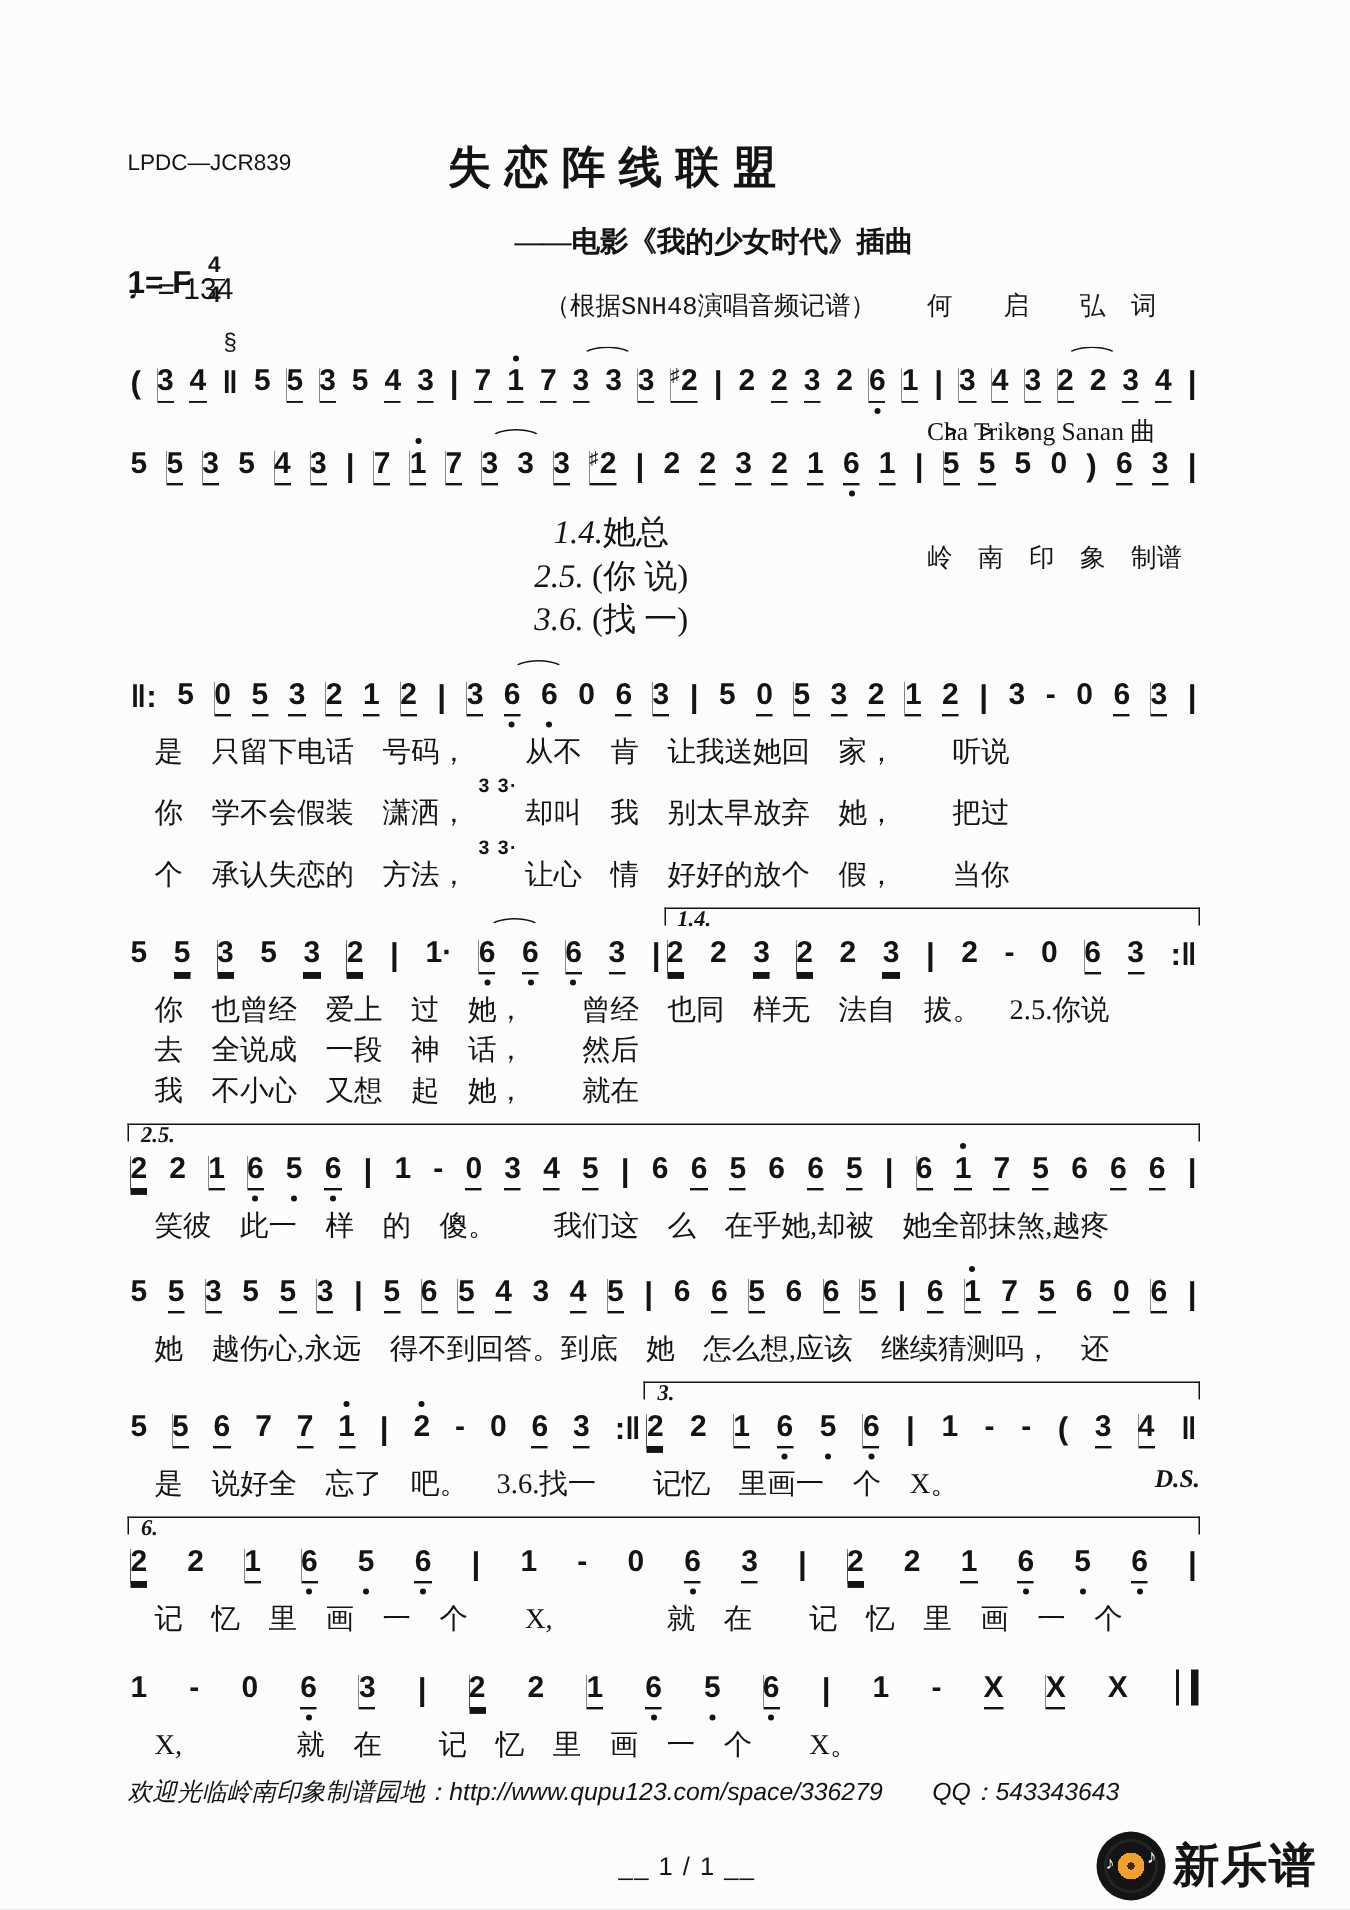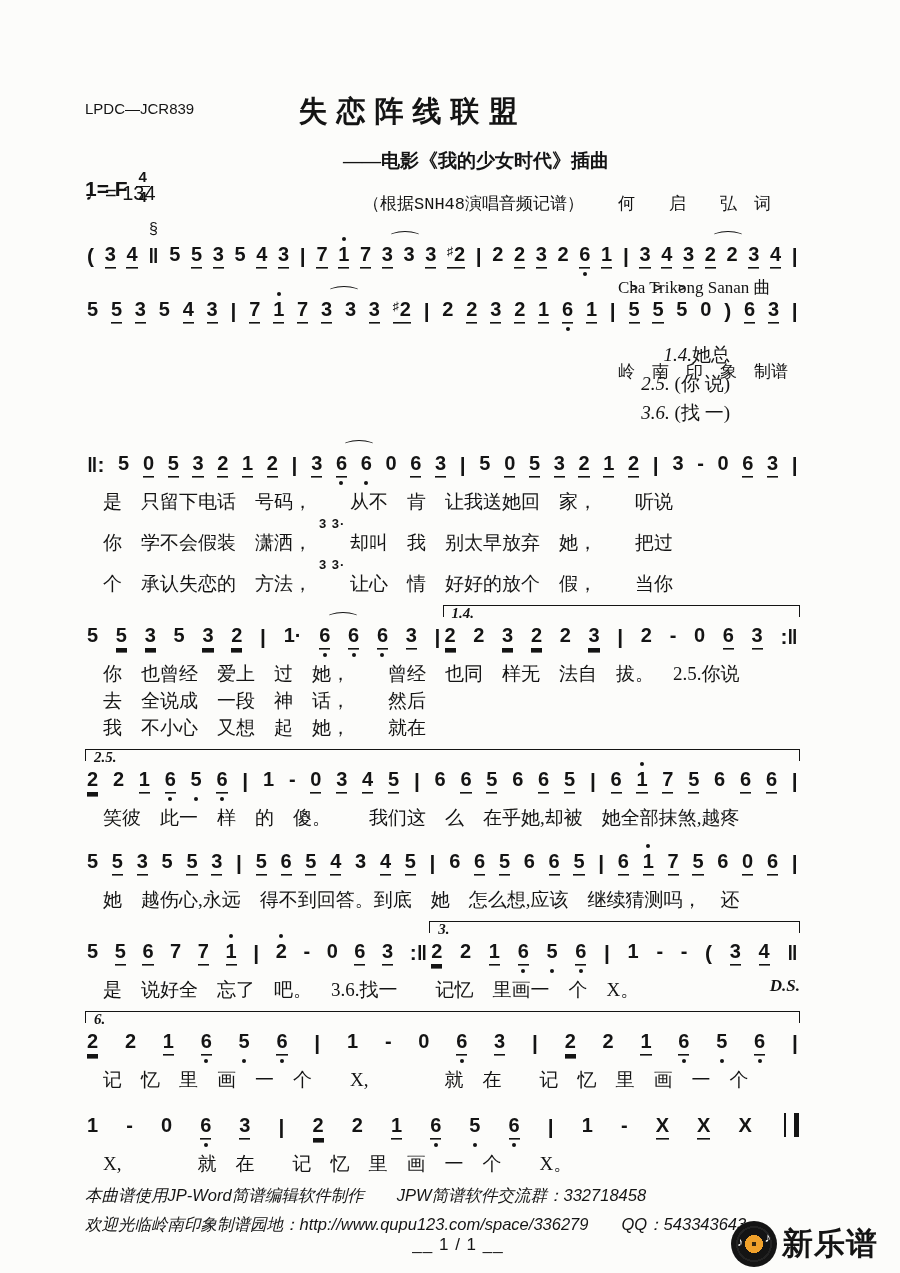--- a/index.html
+++ b/index.html
@@ -43,21 +43,21 @@
   .segno{position:absolute;left:50%;top:-24px;transform:translateX(-50%);font-size:16px;font-weight:400;}
   .bar{position:relative;font-weight:700;font-size:21px;line-height:1;margin:0 2px;display:inline-block;padding-bottom:1px;}
   .finalbar{width:8px;height:23px;border-left:2px solid #141414;border-right:5.5px solid #141414;margin:0 1px 1px 6px;}
 
   
   .lyric{position:relative;font-family:"Liberation Serif",serif;font-size:19px;line-height:27px;
          padding-left:18px;white-space:pre-wrap;}
   .lyric.has-grace{margin-top:14px;}
   .grace{position:absolute;left:206px;top:-13px;font:700 13px "Liberation Sans",sans-serif;letter-spacing:1px;margin-left:28px;}
   .ds{float:right;font:italic 700 17px "Liberation Serif",serif;}
-  .annos{text-align:right;padding:2px 70px 10px 0;font-size:19px;line-height:29px;font-family:"Liberation Serif",serif;}
+  .annos{text-align:center;padding:2px 70px 10px 0;font-size:22px;line-height:29px;font-family:"Liberation Serif",serif;}
   .annos .num{font-style:italic;font-family:"Liberation Serif",serif;}
 
   
   .footer{margin-top:2px;font-style:italic;font-size:16.5px;line-height:29px;font-family:"Liberation Sans",sans-serif;}
   .pageno{position:absolute;left:16px;right:0;bottom:18px;text-align:center;font-size:17px;letter-spacing:1px;}
   .logo{position:absolute;right:22px;bottom:6px;display:flex;align-items:center;}
   .vinyl{position:relative;width:46px;height:46px;border-radius:50%;margin-right:5px;
          background:radial-gradient(circle at 50% 50%, #3a2a10 0 2.5px, #f0a12b 2.5px 9px, #141414 9px 16px, #232323 16px 18px, #141414 18px 23px);}
   .vn{position:absolute;color:#fff;font-size:12px;}
   .vn1{left:6px;top:14px;}
@@ -413,21 +413,20 @@
               <span class="note u1"><span class="txt">X</span></span>
               <span class="note"><span class="txt">X</span></span>
               <span class="bar finalbar"></span>
             </div>
           </div>
           <div class="lyric">X,　　　　就　在　　记　忆　里　画　一　个　　X。</div>
         </div>
       </div>
 
     <div class="footer">
-      <div>本曲谱使用JP-Word简谱编辑软件制作　　JPW简谱软件交流群：332718458</div>
       <div>欢迎光临岭南印象制谱园地：http://www.qupu123.com/space/336279　　QQ：543343643</div>
     </div>
   </div>
 
   <div class="pageno">__ 1 / 1 __</div>
 
   <div class="logo">
     <span class="vinyl">
       <span class="vn vn1">♪</span>
       <span class="vn vn2">♪</span>

